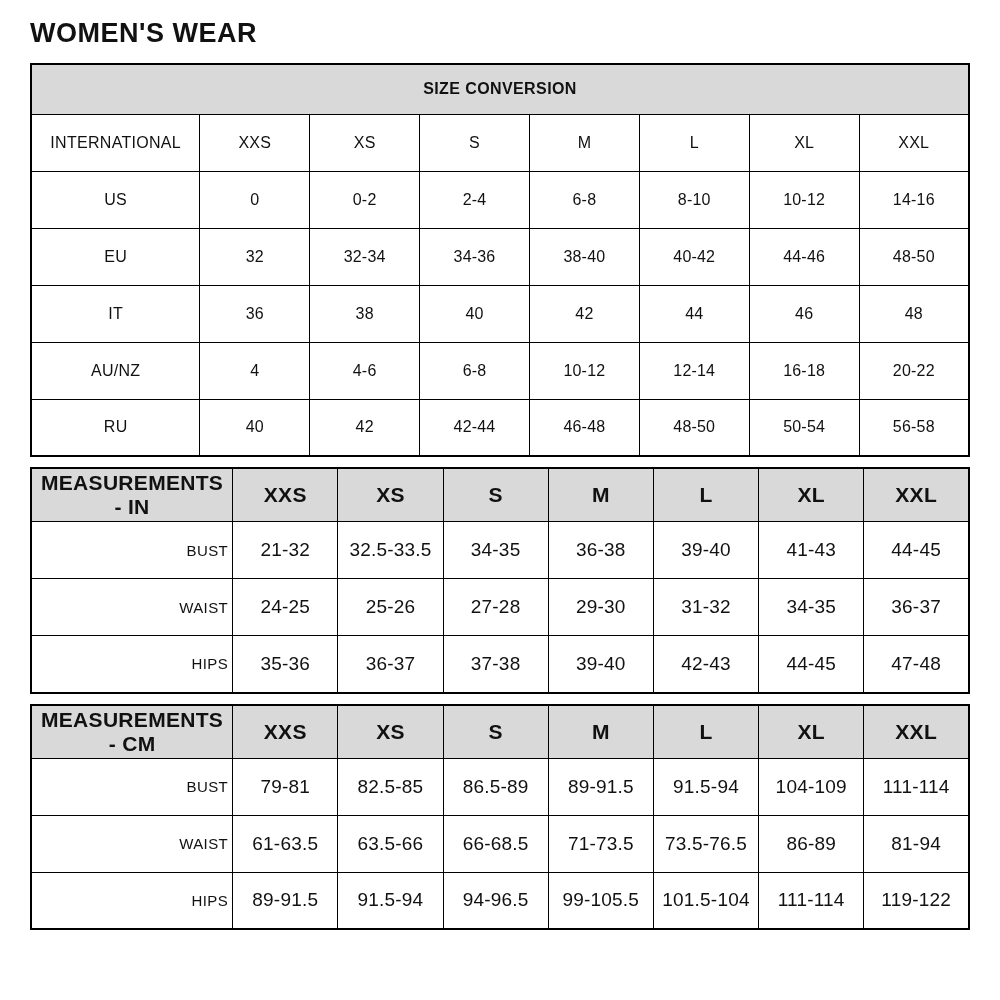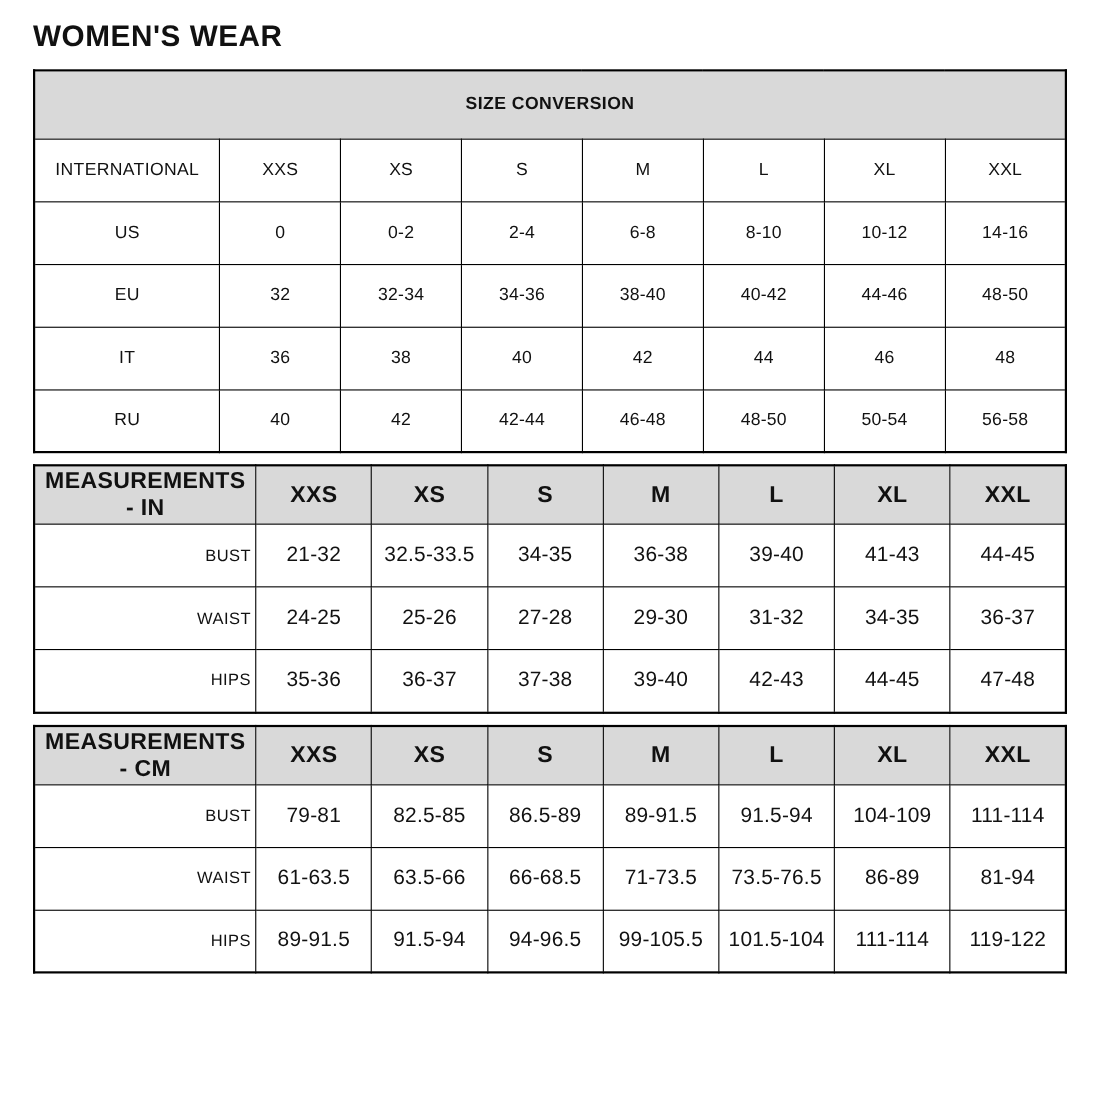--- a/index.html
+++ b/index.html
@@ -34,21 +34,21 @@
     border: 1px solid #000000;
     text-align: center;
     vertical-align: middle;
     padding: 2px 4px;
     overflow: hidden;
   }
   .banner {
     background: #d9d9d9;
     font-weight: 700;
     font-size: 16px;
-    height: 62px;
+    height: 50px;
     letter-spacing: 0.4px;
   }
   
   .conv td { height: 57px; font-size: 16px; letter-spacing: 0.2px; }
   .conv td.label-cell { font-size: 16px; letter-spacing: 0.3px; }
   col.c-label { width: 18%; }
   
   .meas thead th {
     background: #d9d9d9;
     font-weight: 700;
@@ -110,20 +110,30 @@
         </tr>
         <tr>
           <td class="label-cell">IT</td>
           <td>36</td>
           <td>38</td>
           <td>40</td>
           <td>42</td>
           <td>44</td>
           <td>46</td>
           <td>48</td>
+        </tr>
+        <tr>
+          <td class="label-cell">AU/NZ</td>
+          <td>4</td>
+          <td>4-6</td>
+          <td>6-8</td>
+          <td>10-12</td>
+          <td>12-14</td>
+          <td>16-18</td>
+          <td>20-22</td>
         </tr>
         <tr>
           <td class="label-cell">RU</td>
           <td>40</td>
           <td>42</td>
           <td>42-44</td>
           <td>46-48</td>
           <td>48-50</td>
           <td>50-54</td>
           <td>56-58</td>

